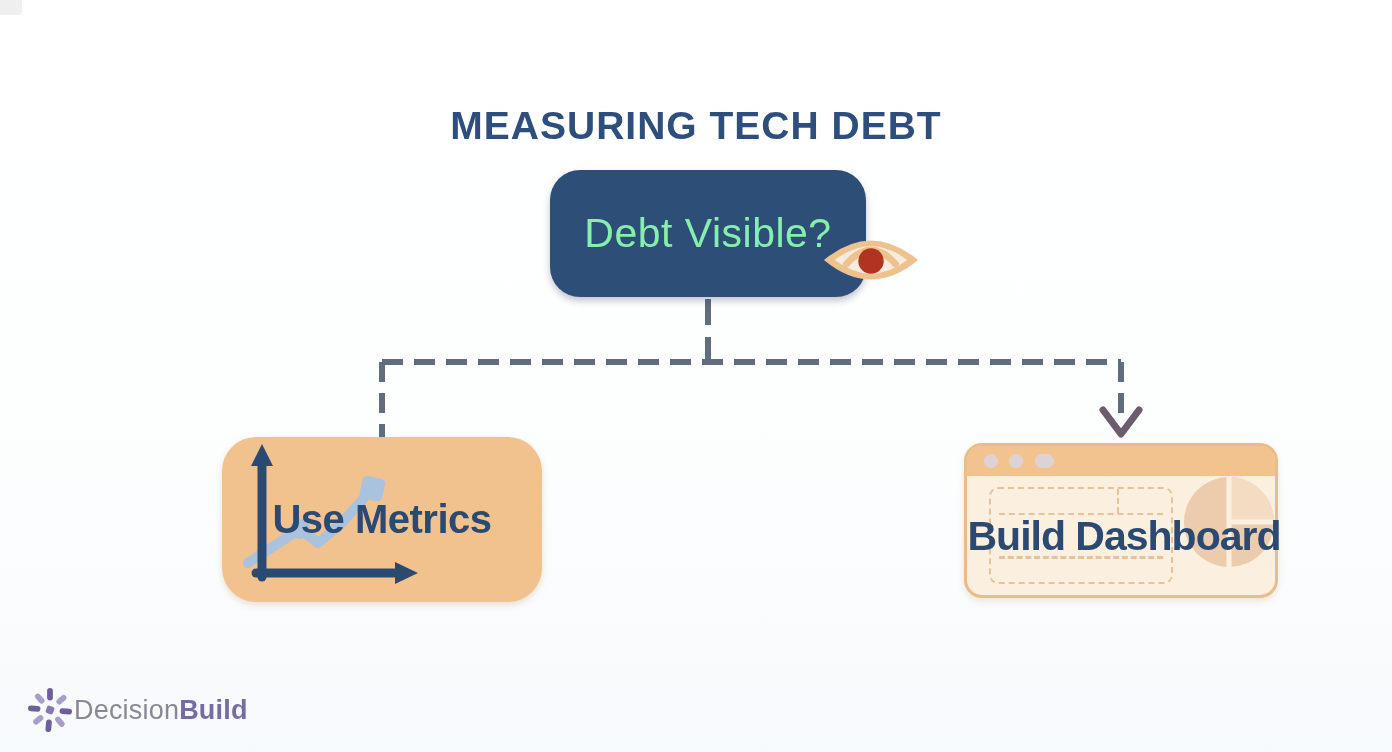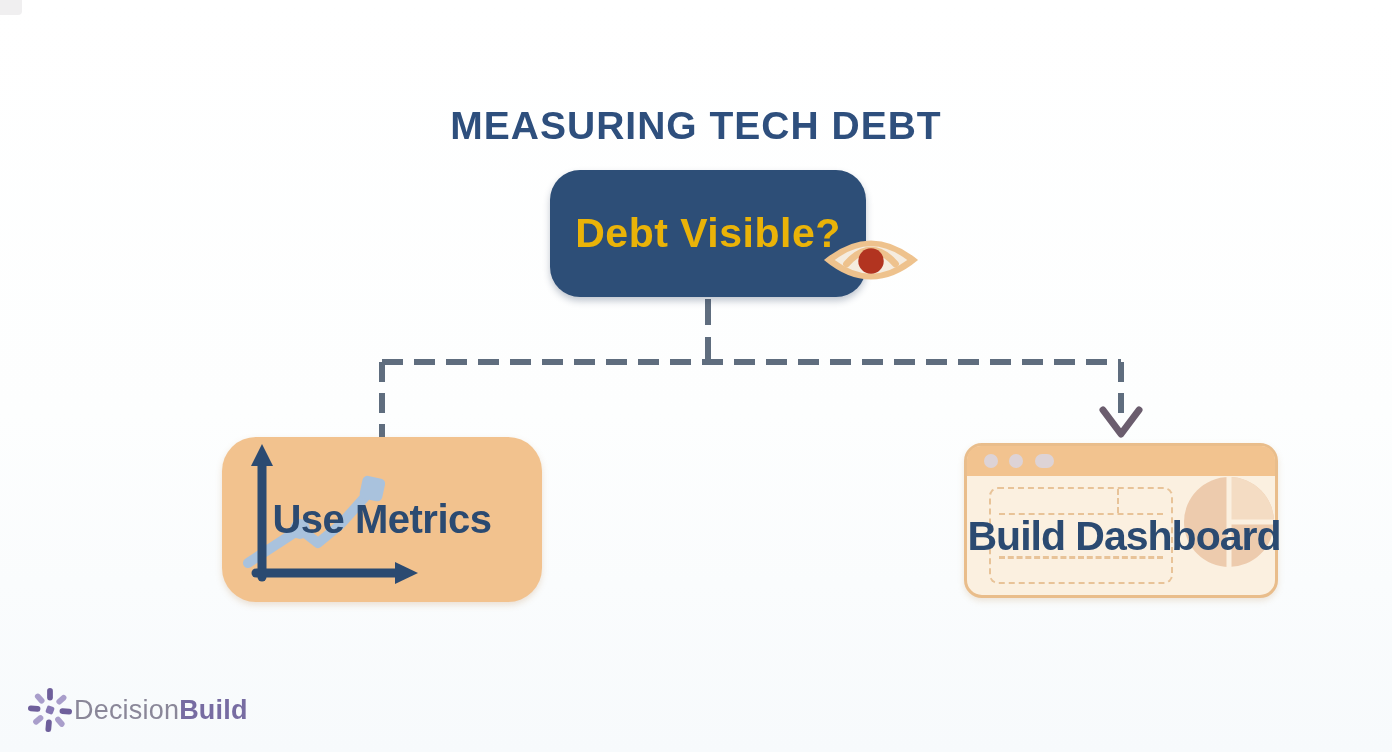--- a/index.html
+++ b/index.html
@@ -22,21 +22,21 @@
     color:#2e4f7d;
     margin-top:44px;
   }
   .root-node{
     position:absolute;left:550px;top:170px;width:316px;height:127px;
     background:#2d4e77;border-radius:30px;
     display:flex;align-items:center;justify-content:center;
     box-shadow:0 4px 7px rgba(35,55,85,.28);
   }
   .root-node .label{
-    color:#eab308;font-size:41px;font-weight:700;letter-spacing:.5px;
+    color:#86efac;font-size:41px;font-weight:400;letter-spacing:.5px;
   }
   .eye-icon{position:absolute;left:822px;top:228px;width:98px;height:64px;}
   .connectors{position:absolute;left:0;top:0;width:1392px;height:752px;pointer-events:none;}
   .branch{
     position:absolute;
     display:flex;align-items:center;justify-content:center;
   }
   .branch-left{
     left:222px;top:437px;width:320px;height:165px;
     background:#f2c28e;border-radius:34px;

